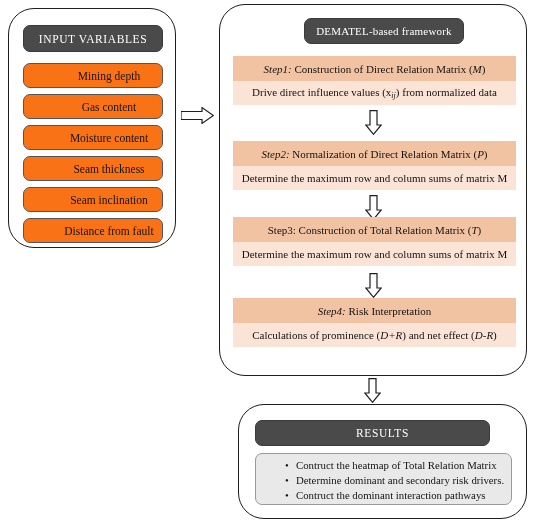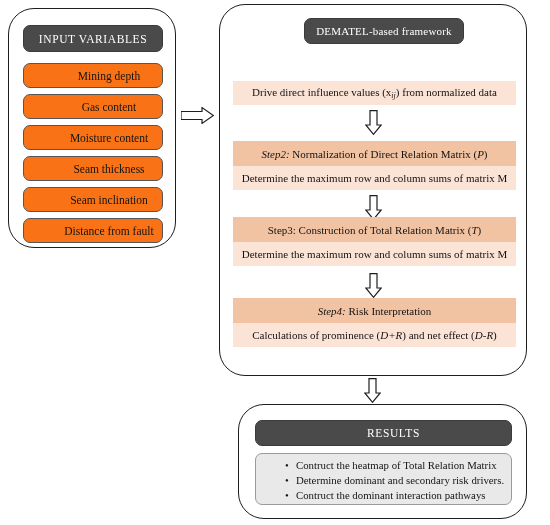--- a/index.html
+++ b/index.html
@@ -44,21 +44,21 @@
     display: flex;
     align-items: center;
     justify-content: center;
     box-sizing: border-box;
     letter-spacing: 0.6px;
     font-size: 11.5px;
   }
 
   #input-title   { left: 14px; top: 16px; width: 140px; height: 27px; }
   #framework-title { left: 84px; top: 13px; width: 160px; height: 26px; font-size: 11px; letter-spacing: 0.2px; }
-  #results-title { left: 16px; top: 15px; width: 257px; height: 26px; padding-left: 20px; }
+  #results-title { left: 16px; top: 15px; width: 235px; height: 26px; padding-left: 20px; }
 
   
   .gray-box {
     position: absolute;
     background: #f97316;
     border: 1px solid #555555;
     border-radius: 7px;
     display: flex;
     align-items: center;
     justify-content: center;
@@ -161,20 +161,23 @@
   <div class="arrow-right" style="left:181px; top:107px">
     <svg width="33" height="17" viewBox="0 0 33 17">
       <polygon points="0,4.5 21,4.5 21,0.6 32.4,8.5 21,16.4 21,12.5 0,12.5" fill="#ffffff" stroke="#1e1e1e" stroke-width="1.2" stroke-linejoin="miter"></polygon>
     </svg>
   </div>
 
   <div class="panel" id="framework-panel">
 
     <div class="dark-chip" id="framework-title">DEMATEL-based framework</div>
 
+    <div class="step-head" style="top:51px">
+      <span><em>Step1:</em><span> Construction of Direct Relation Matrix (</span><em>M</em><span>)</span></span>
+    </div>
     <div class="step-body" style="top:76px">
       <span><span>Drive direct influence values (x</span><em class="sub">ij</em><span>) from normalized data</span></span>
     </div>
 
     <div class="arrow-down" style="left:145px; top:105px">
       <svg width="17" height="25" viewBox="0 0 17 25">
         <polygon points="5,0.6 12,0.6 12,15 16.2,15 8.5,24.3 0.8,15 5,15" fill="#ffffff" stroke="#1e1e1e" stroke-width="1.2" stroke-linejoin="miter"></polygon>
       </svg>
     </div>
 

